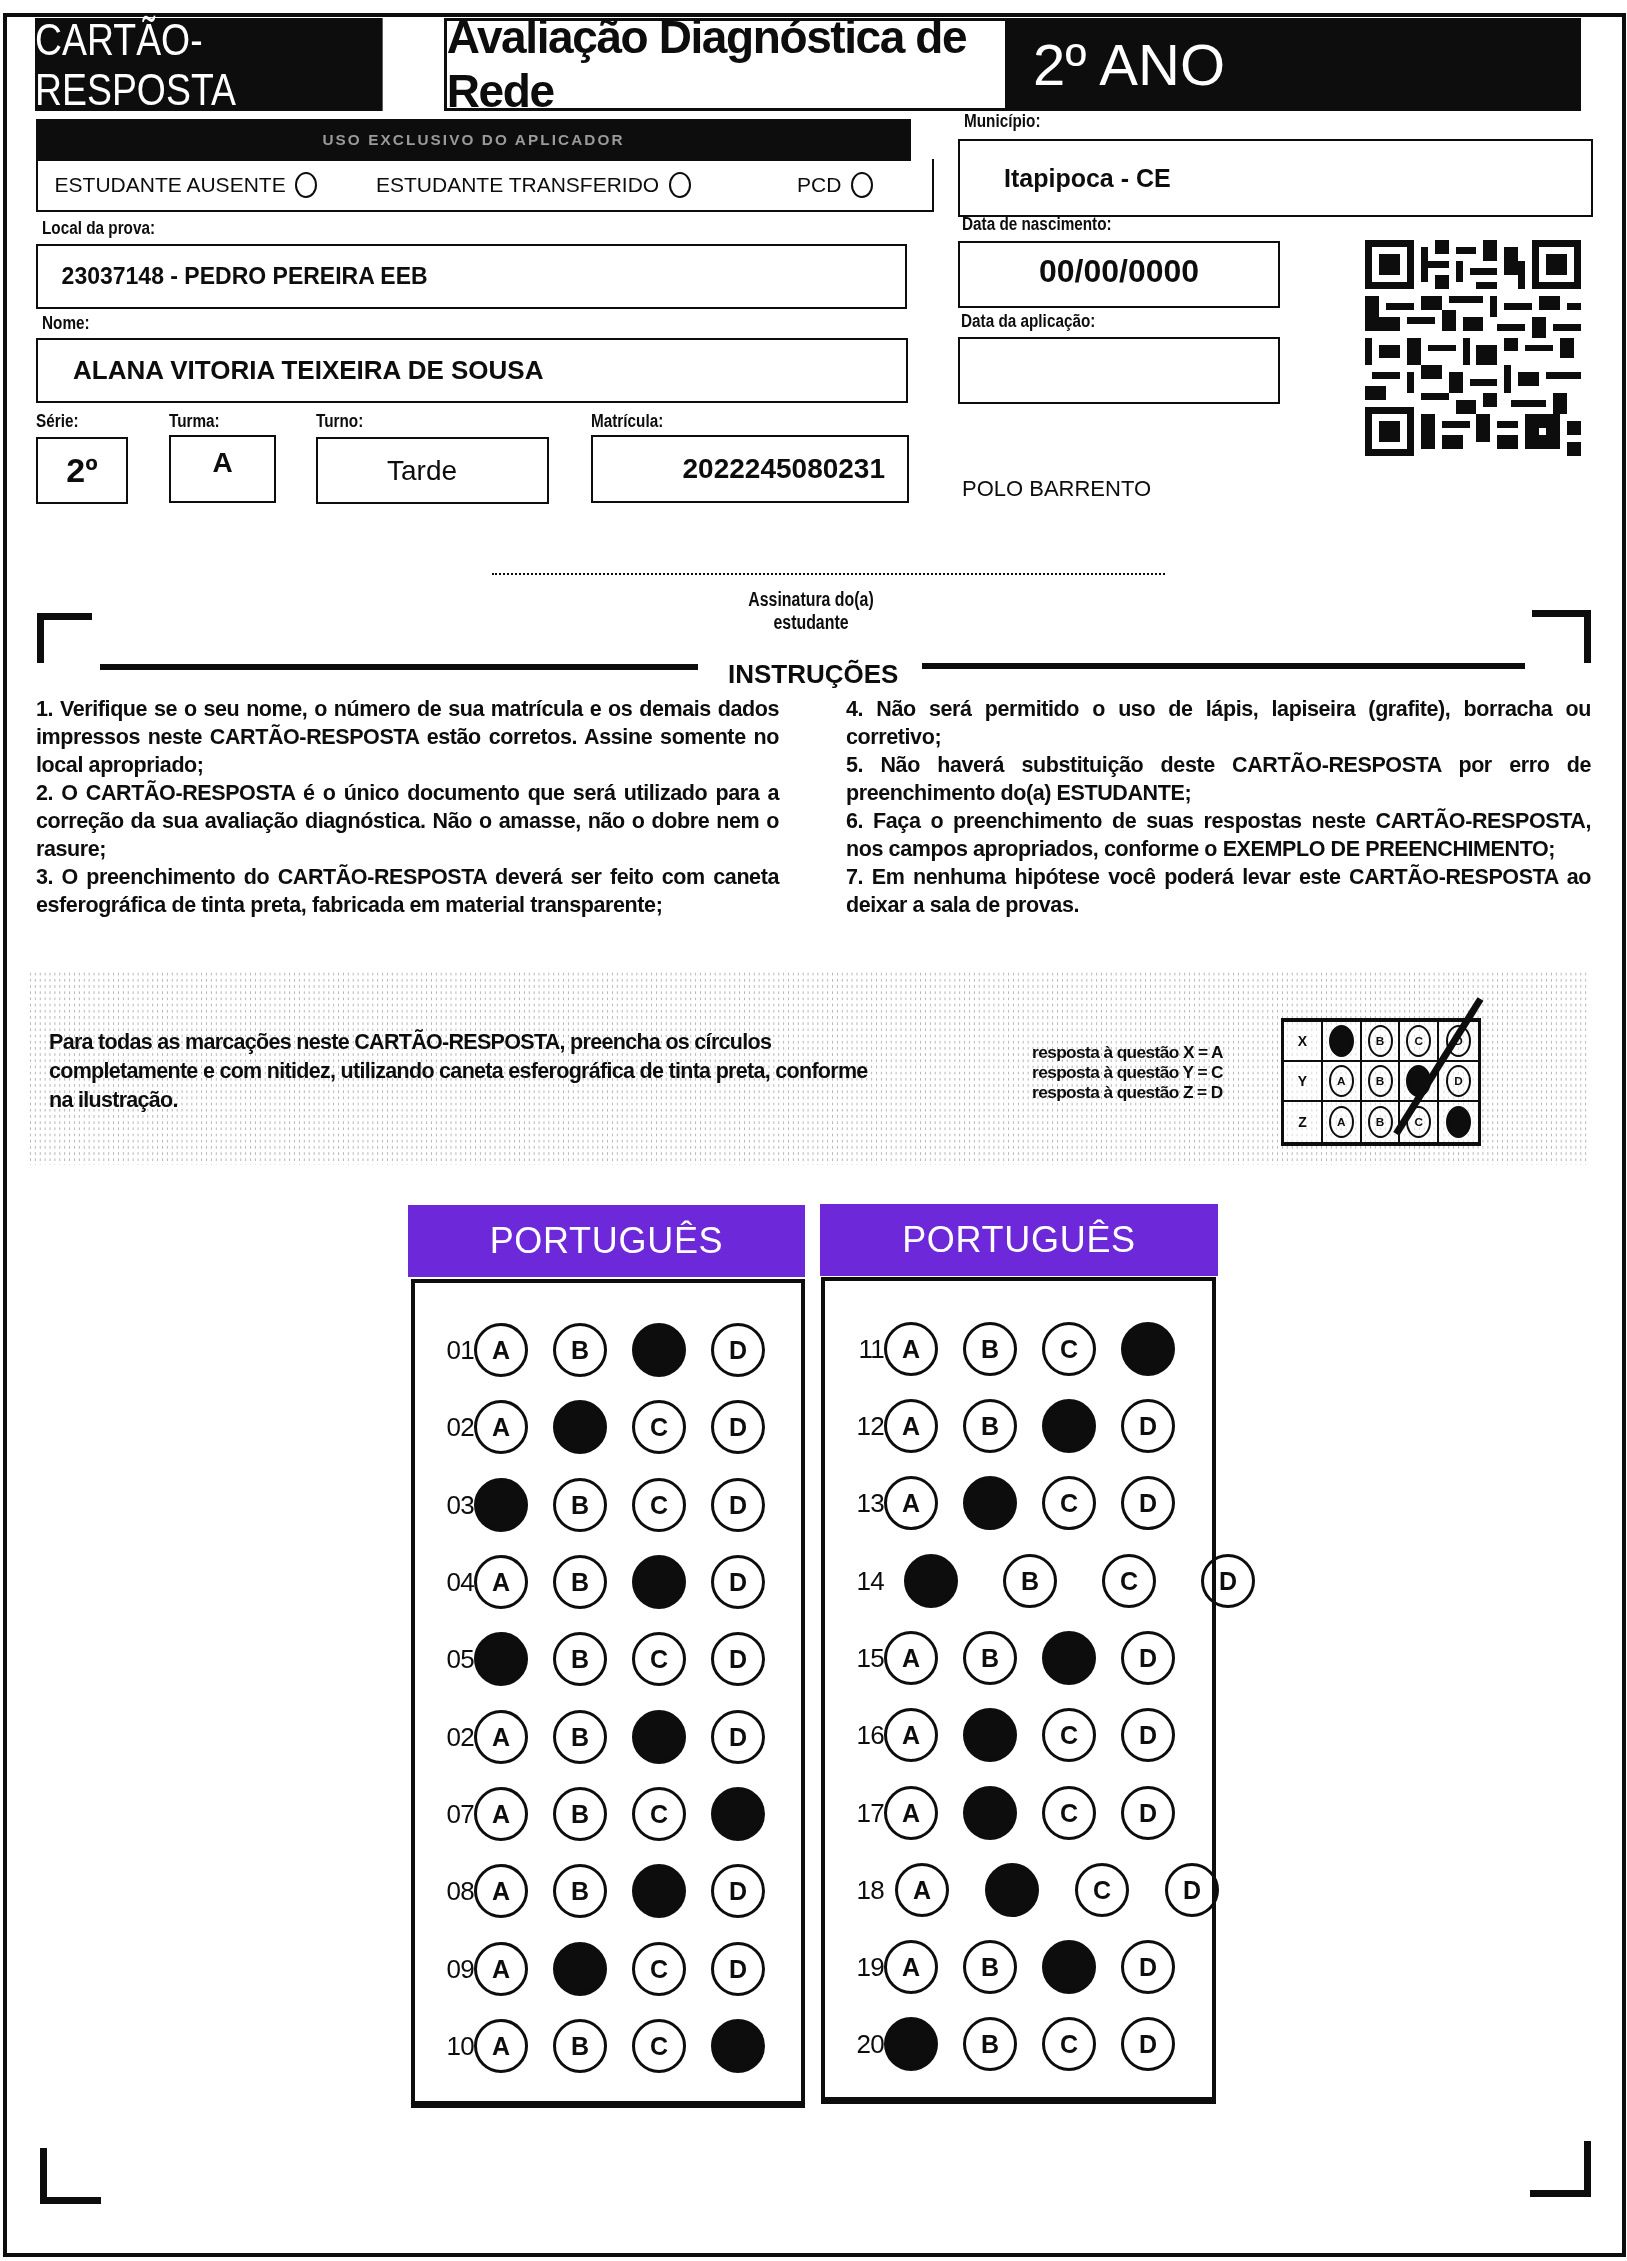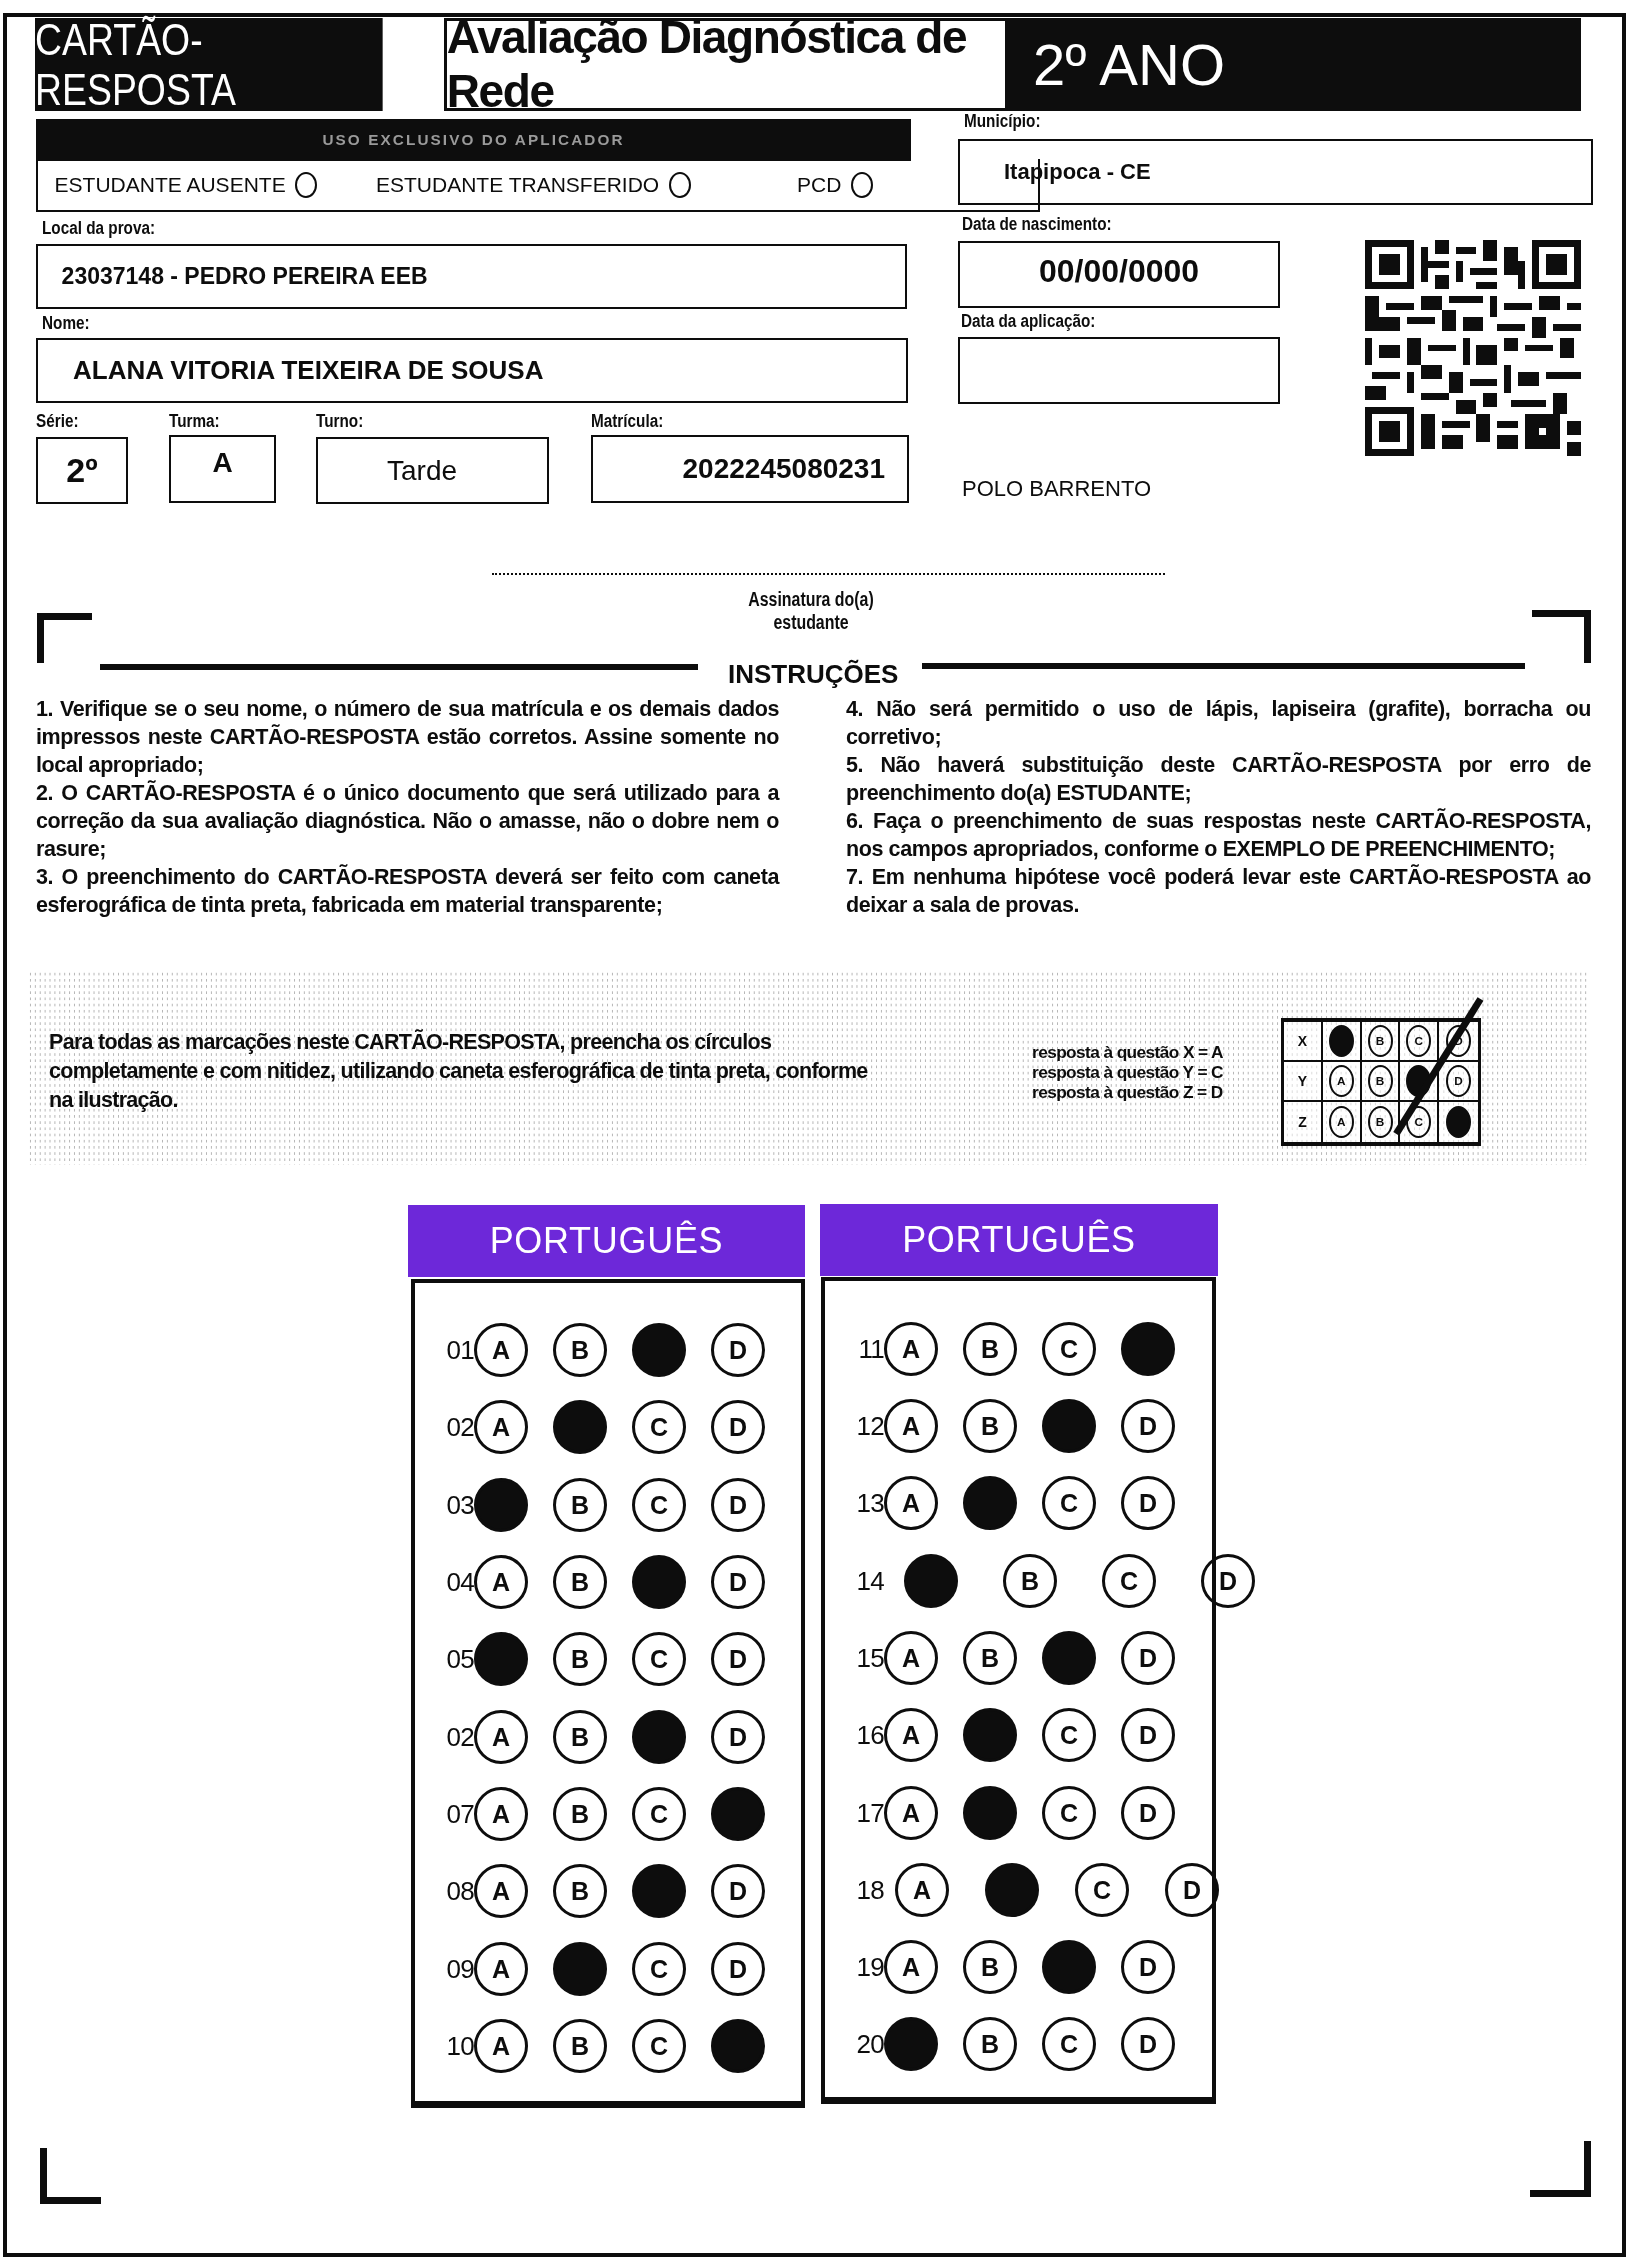--- a/index.html
+++ b/index.html
@@ -10,21 +10,21 @@
 
   
   .hdr-left { left: 35px; top: 18px; width: 409px; height: 93px; background: #0d0d0d; color: #fff; display: flex; align-items: center; justify-content: center; font-size: 44px; font-family: "Liberation Sans", sans-serif; transform: scaleX(0.85); transform-origin: left center; }
   .hdr-left span { display: inline-block; }
   .hdr-mid { left: 444px; top: 18px; width: 562px; height: 93px; background: #0d0d0d; }
   .hdr-mid-inner { position: absolute; left: 2.8px; top: 2.8px; width: 558px; height: 87px; background: #fff; display: flex; align-items: center; justify-content: center; font-weight: bold; font-size: 46px; letter-spacing: -1.4px; }
   .hdr-right { left: 1005px; top: 18px; width: 576px; height: 93px; background: #0d0d0d; color: #fff; display: flex; align-items: center; padding-left: 28px; font-size: 58px; }
 
   
   .apl-head { left: 36px; top: 119px; width: 875px; height: 42px; background: #0d0d0d; color: #9a9a9a; font-size: 15.3px; letter-spacing: 2.1px; display: flex; align-items: center; justify-content: center; font-weight: bold; }
-  .apl-body { left: 36px; top: 159px; width: 1004px; height: 53px; border: 2.8px solid #0d0d0d; border-top: none; display: flex; align-items: center; font-size: 21px; }
+  .apl-body { left: 36px; top: 159px; width: 898px; height: 53px; border: 2.8px solid #0d0d0d; border-top: none; display: flex; align-items: center; font-size: 21px; }
   .apl-opt { position: absolute; display: flex; align-items: center; gap: 9.7px; }
   .radio { width: 22px; height: 26px; border: 2.1px solid #0d0d0d; border-radius: 50%; display: inline-block; }
 
   .lbl { font-size: 18px; font-weight: bold; transform: scaleX(0.85); transform-origin: left; white-space: nowrap; }
   .box { border: 2.8px solid #0d0d0d; display: flex; align-items: center; font-size: 23.6px; font-weight: bold; }
 
   
   .qr { left: 1365px; top: 240px; width: 216px; height: 216px; }
 
   .sigline { left: 492px; top: 573px; width: 673px; border-top: 2.8px dotted #0d0d0d; }
@@ -112,21 +112,21 @@
   <span>A</span>
 </div>
 <div class="abs box" style="left:316px; top:437px; width:233px; height:67px; padding-left:69px; font-size:28px; font-weight:normal;">
   <span>Tarde</span>
 </div>
 <div class="abs box" style="left:591px; top:435px; width:318px; height:68px; justify-content:flex-end; padding-right:22px; font-size:28px;">
   <span>2022245080231</span>
 </div>
 
 <div class="abs lbl" style="left:964px; top:111px;">Município:</div>
-<div class="abs box" style="left:958px; top:139px; width:635px; height:66px; padding-left:44px; font-size:22px;">
+<div class="abs box" style="left:958px; top:139px; width:635px; height:78px; padding-left:44px; font-size:25px;">
   <span>Itapipoca - CE</span>
 </div>
 <div class="abs lbl" style="left:962px; top:214px;">Data de nascimento:</div>
 <div class="abs box" style="left:958px; top:241px; width:322px; height:67px; justify-content:center; font-size:32px; padding-bottom:5.5px;">
   <span>00/00/0000</span>
 </div>
 <div class="abs lbl" style="left:961px; top:311px;">Data da aplicação:</div>
 <div class="abs box" style="left:958px; top:337px; width:322px; height:67px; padding-left:21px;">
   <span></span>
 </div>

